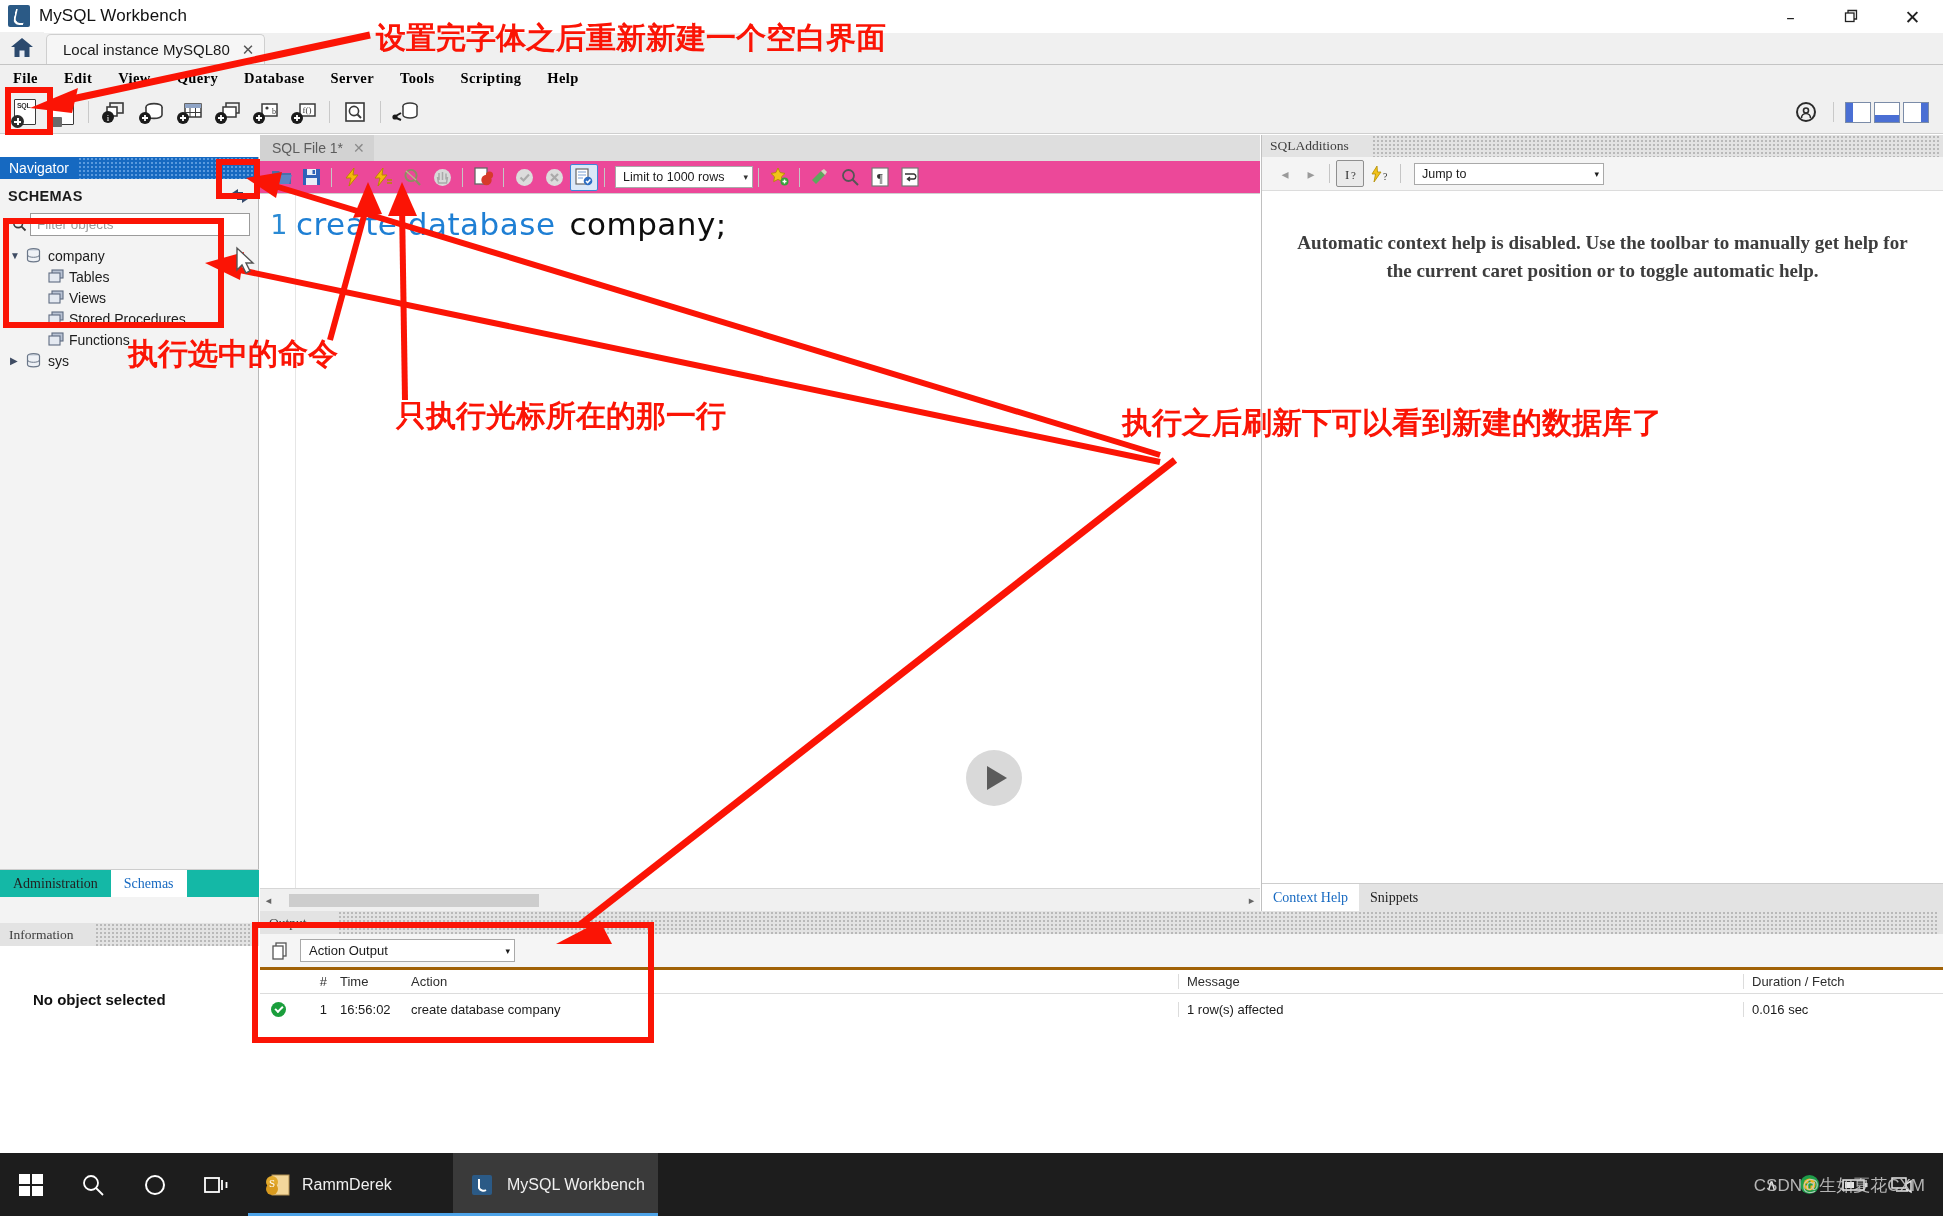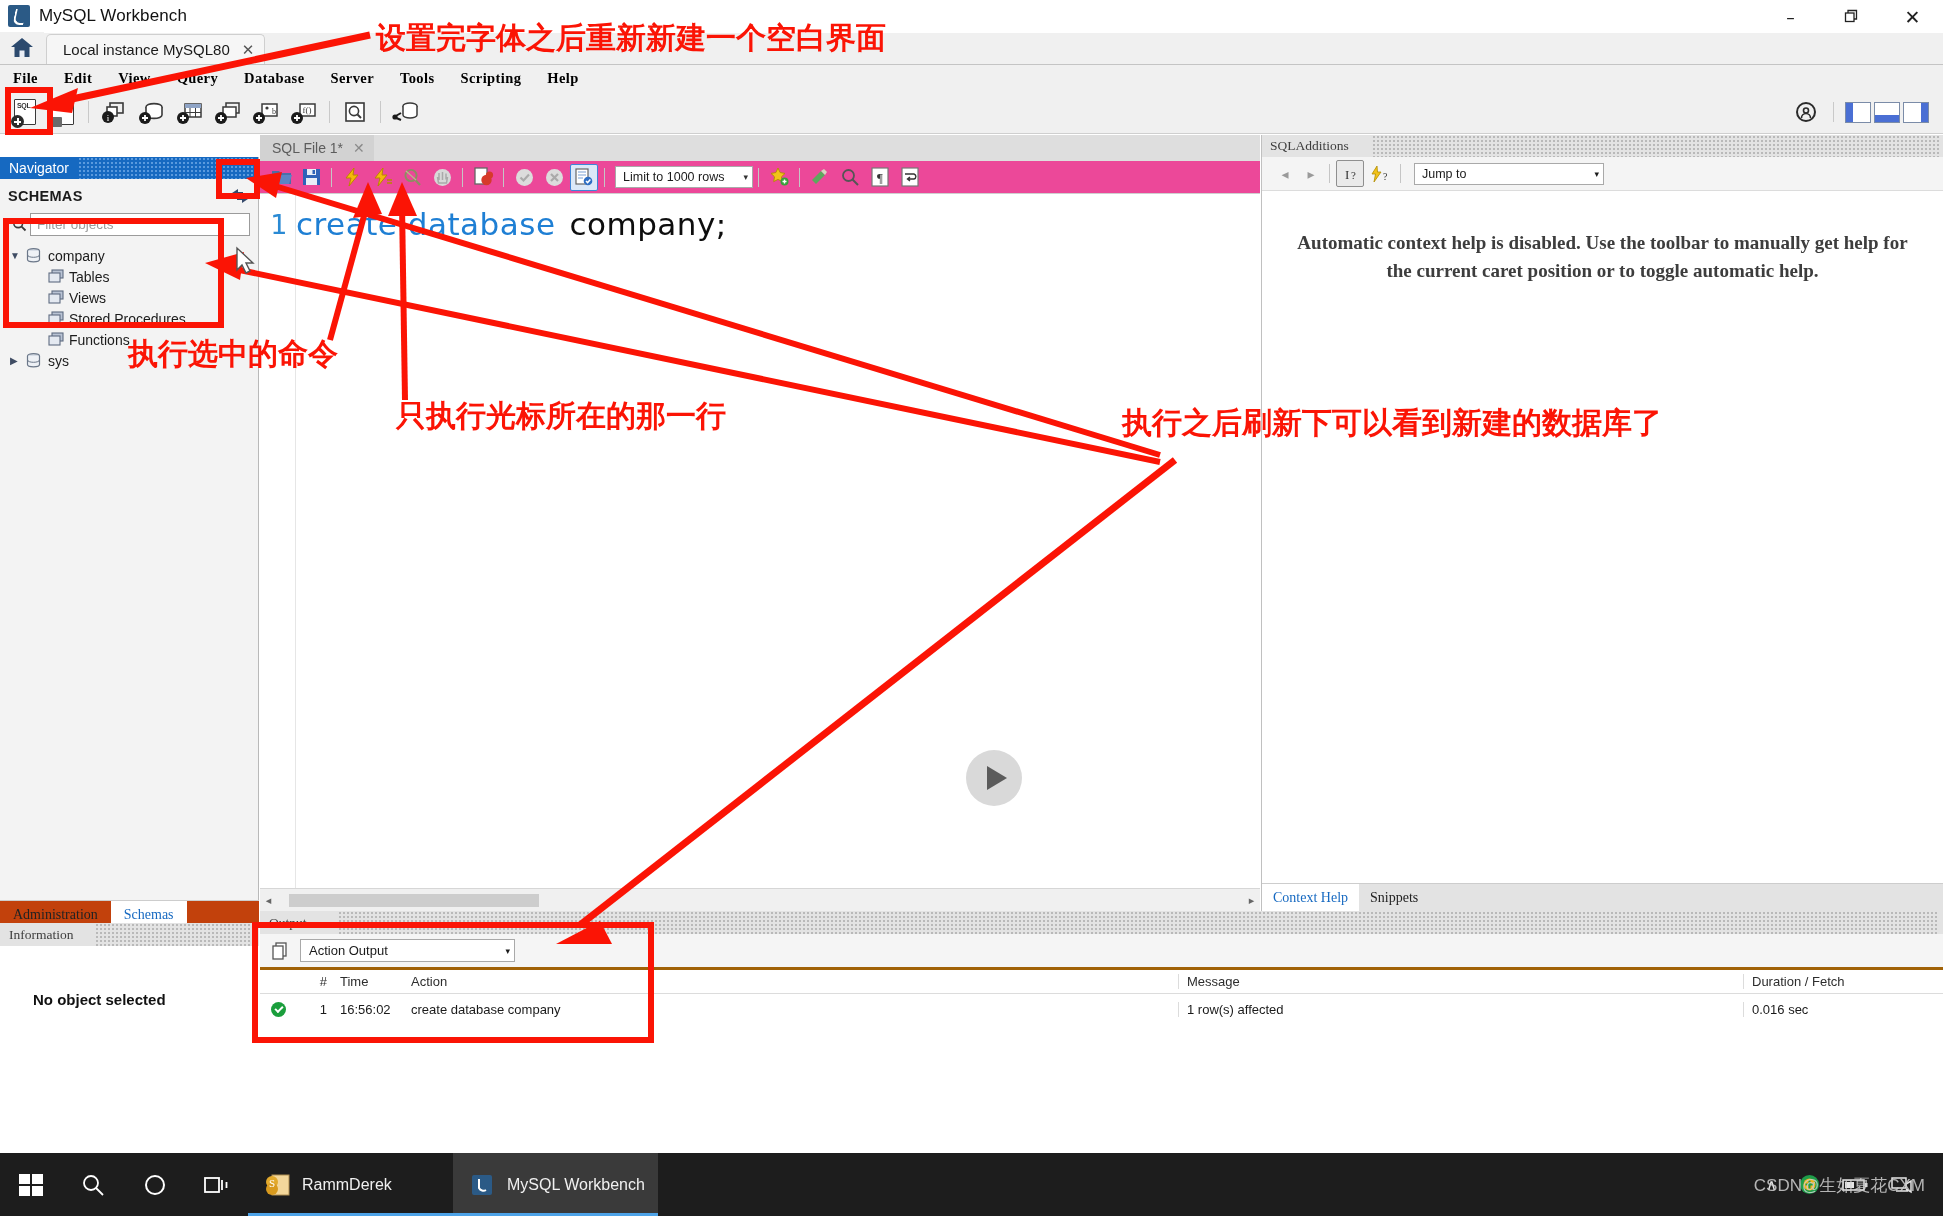--- a/index.html
+++ b/index.html
@@ -113,22 +113,22 @@
     font-size:13.5px; color:#9a9a9a; padding:0 6px; display:flex; align-items:center;
   }
   .tree{ padding-top:4px; font-size:14px; color:#1b1b1b;}
   .tnode{ display:flex; align-items:center; height:21px; padding-left:10px;}
   .tnode .arrow{ width:16px; font-size:10px; color:#3f4c63; }
   .tnode .tico{ width:22px; display:flex; align-items:center; }
   .tnode.child{ padding-left:47px;}
 
   
   .nav-tabs{
-    position:absolute; left:0; top:743px; width:259px; height:28px;
-    background:#c2410c; display:flex; align-items:flex-end; border-top:1px solid #cdcdcd;
+    position:absolute; left:0; top:712px; width:259px; height:28px;
+    background:#14b8a6; display:flex; align-items:flex-end; border-top:1px solid #cdcdcd;
   }
   .nav-tabs .nt{
     height:27px; display:flex;align-items:center;padding:0 13px; font-size:14px;
     font-family:"Liberation Serif", serif; color:#222;
   }
   .nav-tabs .nt.active{ background:#fff; color:#1669c1; }
   .info-head{
     position:absolute; left:0; top:766px; width:259px; height:23px;
     background:#e3e3e3; display:flex;align-items:center; padding-left:9px;
     font-size:13.5px; color:#3d3d3d; font-family:"Liberation Serif", serif;

